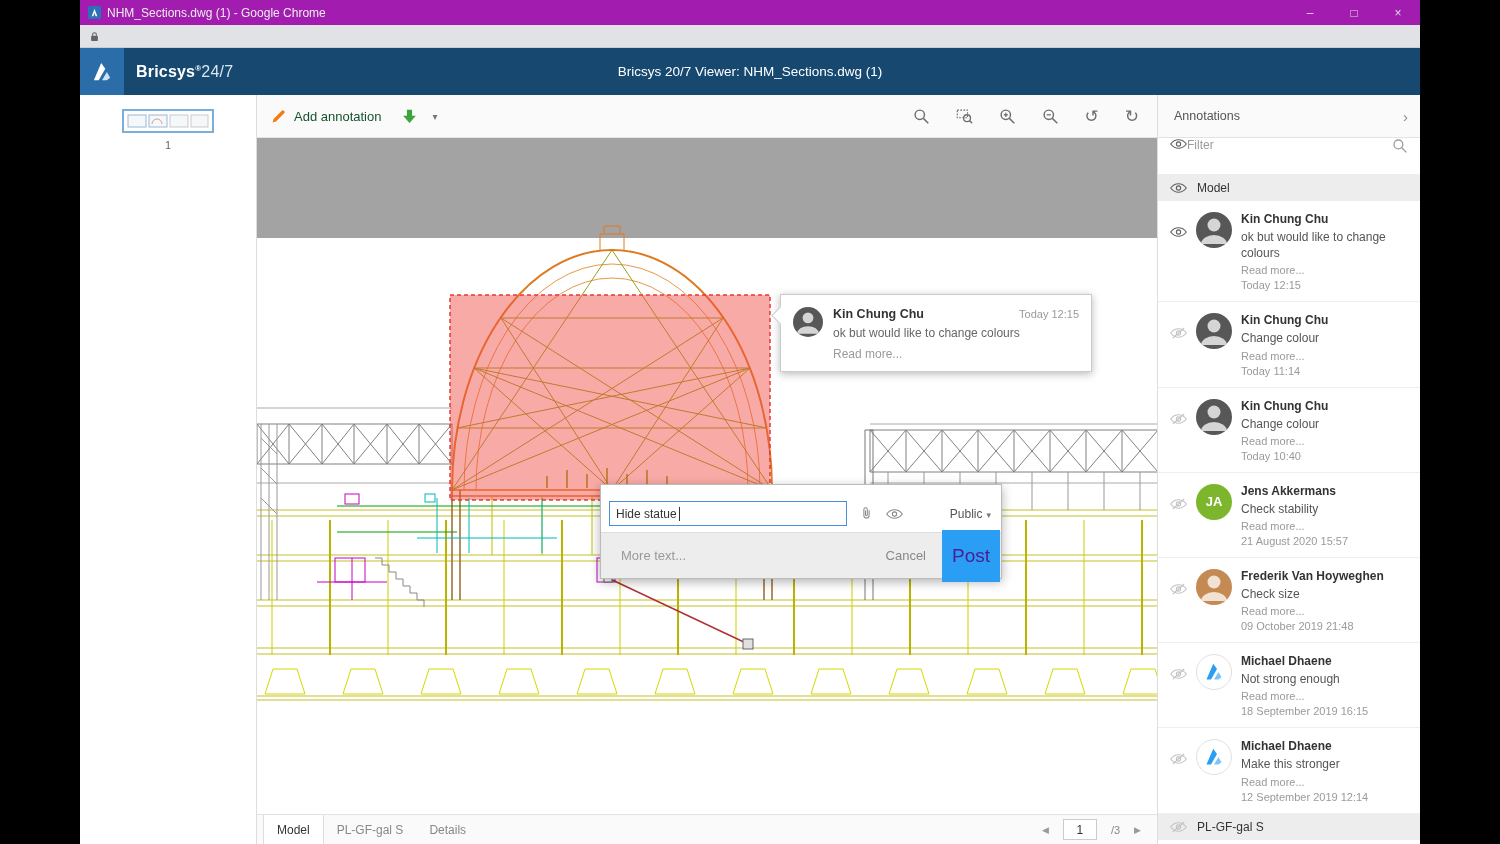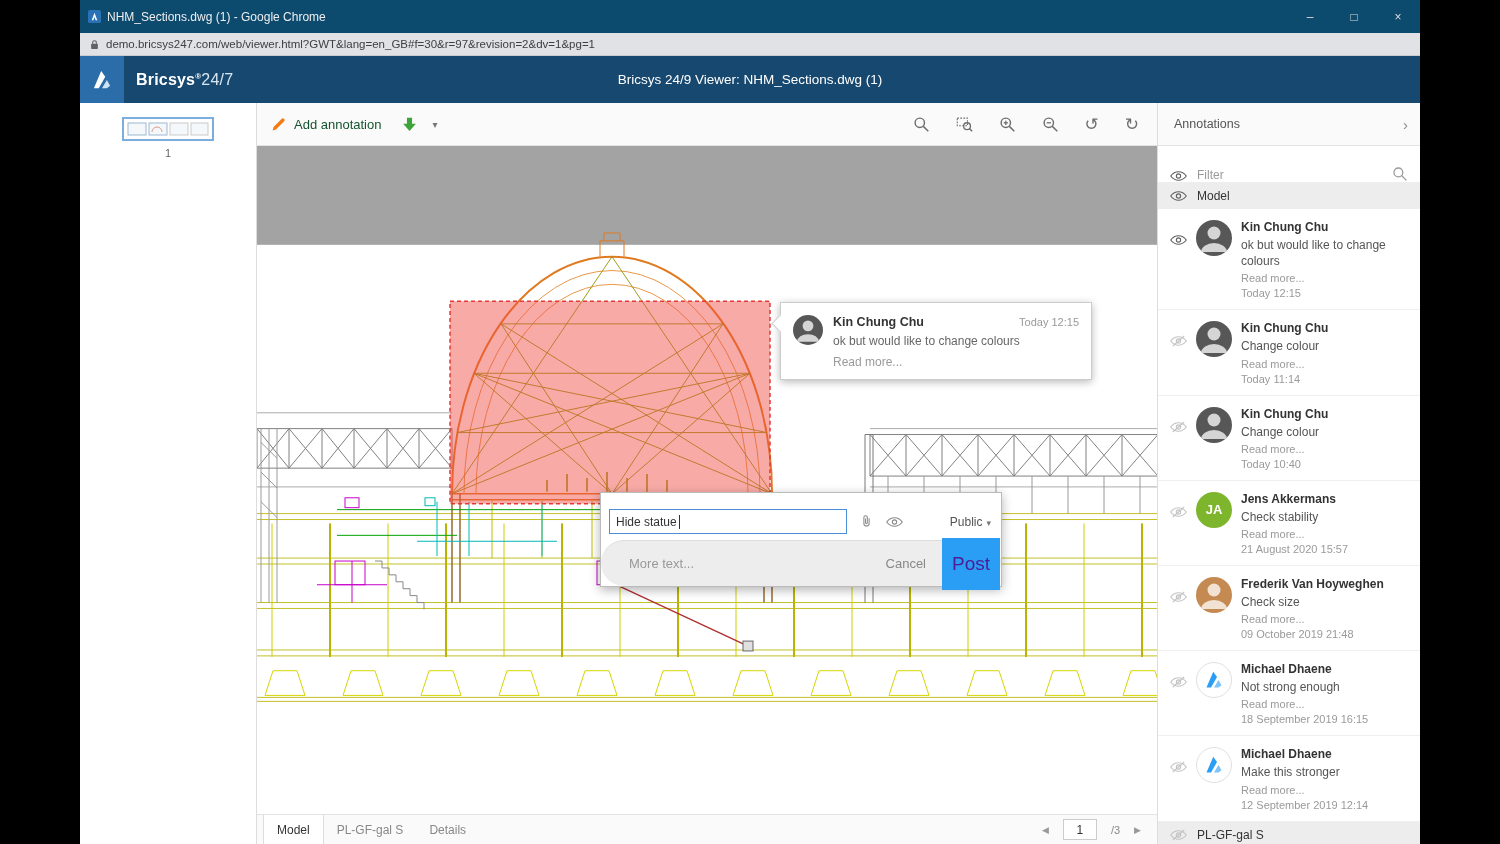--- a/index.html
+++ b/index.html
@@ -1,21 +1,21 @@
 <!DOCTYPE html>
 <html style="--header_blue: #17486f; --accent_blue: #2a9df4; --annotation_red: #e53935; --download_green: #3fa33c; --annotation_orange: #f07c12;"><head>
 <meta charset="utf-8">
 <style>
   * { margin:0; padding:0; box-sizing:border-box; }
   html,body { width:1500px; height:844px; font-family:"Liberation Sans",sans-serif; }
   .stage { position:relative; width:1500px; height:844px; background:#000; overflow:hidden; }
   .app { position:absolute; left:80px; top:0; width:1340px; height:844px; background:#fff; display:flex; flex-direction:column; }
 
   
-  .titlebar { height:33px; background:#0c4a6e; color:#eee; display:flex; align-items:center; font-size:12px; flex:0 0 auto; }
+  .titlebar { height:25px; background:#a21caf; color:#eee; display:flex; align-items:center; font-size:12px; flex:0 0 auto; }
   .titlebar .appicon { margin:0 6px 0 8px; display:flex; }
   .win-controls { margin-left:auto; display:flex; height:100%; }
   .win-btn { width:44px; display:flex; align-items:center; justify-content:center; font-size:12px; color:#ddd; cursor:default; }
 
   
   .urlbar { height:23px; background:#e1e2e6; border-bottom:1px solid #cbccd0; display:flex; align-items:center; padding-left:10px; flex:0 0 auto; }
   .urlbar .lock { margin-right:7px; display:flex; }
   .url-text { font-size:11.5px; color:#3c4043; }
 
   
@@ -61,40 +61,40 @@
   .popup-main { flex:1; min-width:0; }
 
   
   .comment-box { position:absolute; left:343px; top:346px; width:402px; border:1px solid #bbb; box-shadow:0 3px 10px rgba(0,0,0,.3); background:#fff; }
   .cb-row1 { display:flex; align-items:center; padding:16px 10px 6px 8px; gap:12px; }
   .cb-input { width:238px; height:25px; border:1px solid #4a90d9; padding:0 6px; display:flex; align-items:center; font-size:12px; color:#333; background:#fff; cursor:text; }
   .caret-line { display:inline-block; width:1px; height:14px; background:#333; margin-left:2px; }
   .cb-ico { display:flex; cursor:pointer; color:#8a8a8a; }
   .cb-public { margin-left:auto; font-size:12px; color:#555; cursor:pointer; white-space:nowrap; }
   .cb-public .dd { font-size:9px; color:#777; margin-left:4px; }
-  .cb-row2 { background:#ededed; border-top:1px solid #ddd; height:46px; display:flex; align-items:center; padding-left:28px;border-radius:23px; }
+  .cb-row2 { background:#ededed; border-top:1px solid #ddd; height:46px; display:flex; align-items:center; padding-left:20px; }
   .cb-more { font-size:13px; color:#999; cursor:pointer; }
   .cb-cancel { margin-left:auto; font-size:13px; color:#888; cursor:pointer; margin-right:16px; }
   .cb-post { width:58px; height:52px; background:var(--accent_blue,#2a9df4); color:#4c1d95; border:none; font-size:19px; font-family:inherit; cursor:pointer; margin-right:1px; }
 
   
   .bottom-bar { height:30px; background:#fafafa; border-top:1px solid #e3e3e3; display:flex; align-items:stretch; font-size:12px; flex:0 0 auto; }
   .tabs { display:flex; align-items:stretch; padding-left:6px; }
   .tab { display:flex; align-items:center; padding:0 13px; color:#888; cursor:pointer; }
   .tab.active { background:#fff; border-left:1px solid #ddd; border-right:1px solid #ddd; color:#333; }
   .pager { margin-left:auto; display:flex; align-items:center; gap:14px; padding-right:16px; }
   .pg-arrow { font-size:9px; color:#999; cursor:pointer; }
   .pg-box { width:34px; height:21px; background:#fff; border:1px solid #ccc; display:flex; align-items:center; justify-content:center; font-size:12px; color:#333; cursor:text; }
   .pg-total { font-size:11px; color:#888; }
 
   
   .anno-col { width:263px; border-left:1px solid #ddd; background:#fff; display:flex; flex-direction:column; overflow:hidden; }
   .anno-col .col-header { padding:0 12px 0 16px; }
   .anno-col .chev { margin-left:auto; }
-  .filter-row { height:37px; border-bottom:1px solid #eee; display:flex; align-items:flex-end; padding:0 12px; gap:10px; flex:0 0 auto; }
+  .filter-row { height:37px; border-bottom:1px solid #eee; display:flex; align-items:flex-start; padding:0 12px; flex:0 0 auto; }
   .filter-input { flex:1; border:none; outline:none; font-size:12px; color:#444; font-family:inherit; background:transparent; }
   .filter-input::placeholder { color:#9a9a9a; }
   .section-row { height:26px; background:#ededed; display:flex; align-items:center; padding:0 12px; gap:10px; flex:0 0 auto; cursor:pointer; }
   .section-label { font-size:12px; color:#333; }
 
   .eye { display:inline-flex; color:#616161; cursor:pointer; flex:0 0 auto; }
   .eye.hidden { color:#c3c3c3; }
   .eye.visible .slash { display:none; }
 
   .anno-row { display:flex; padding:11px 10px 10px 12px; border-bottom:1px solid #efefef; gap:9px; cursor:pointer; }
@@ -135,32 +135,31 @@
       </div>
     </div>
 
     <div class="urlbar">
       <span class="lock">
         <svg viewBox="0 0 12 14" width="9" height="11">
             <rect x="1.5" y="6" width="9" height="7" rx="1" fill="#5f6368"></rect>
             <path d="M3.5 6 V4.5 a2.5 2.5 0 0 1 5 0 V6" fill="none" stroke="#5f6368" stroke-width="1.5"></path>
           </svg>
       </span>
-      <span class="url-text">demo.bricsys247.com/web/viewer.html?GWT&amp;lang=en_GB#f=30&amp;r=97&amp;revision=2&amp;dv=1&amp;pg=1</span>
     </div>
 
     <div class="bluebar">
       <div class="logo-box">
         <svg viewBox="0 0 32 32" width="26" height="26">
             <path d="M6 26 L15 5 L20 12 L12 26 Z" fill="#fff"></path>
             <path d="M16 26 L22 16 L26 23 L22 26 Z" fill="#cfe3f5"></path>
           </svg>
       </div>
       <div class="brand"><span>Bricsys</span><sup>®</sup><span class="suffix">24/7</span></div>
-      <div class="bluebar-title">Bricsys 24/9 Viewer: NHM_Sections.dwg (1)</div>
+      <div class="bluebar-title">Bricsys 20/7 Viewer: NHM_Sections.dwg (1)</div>
     </div>
 
     <div class="content">
 
       <div class="thumb-col">
         <div class="thumb-body">
           <div class="thumb-box">
             <svg viewBox="0 0 84 18" width="84" height="18">
               <rect x="2" y="3" width="18" height="12" fill="#f4f8fb" stroke="#9bb8d4" stroke-width="1"></rect>
               <rect x="23" y="3" width="18" height="12" fill="#f4f8fb" stroke="#9bb8d4" stroke-width="1"></rect>

